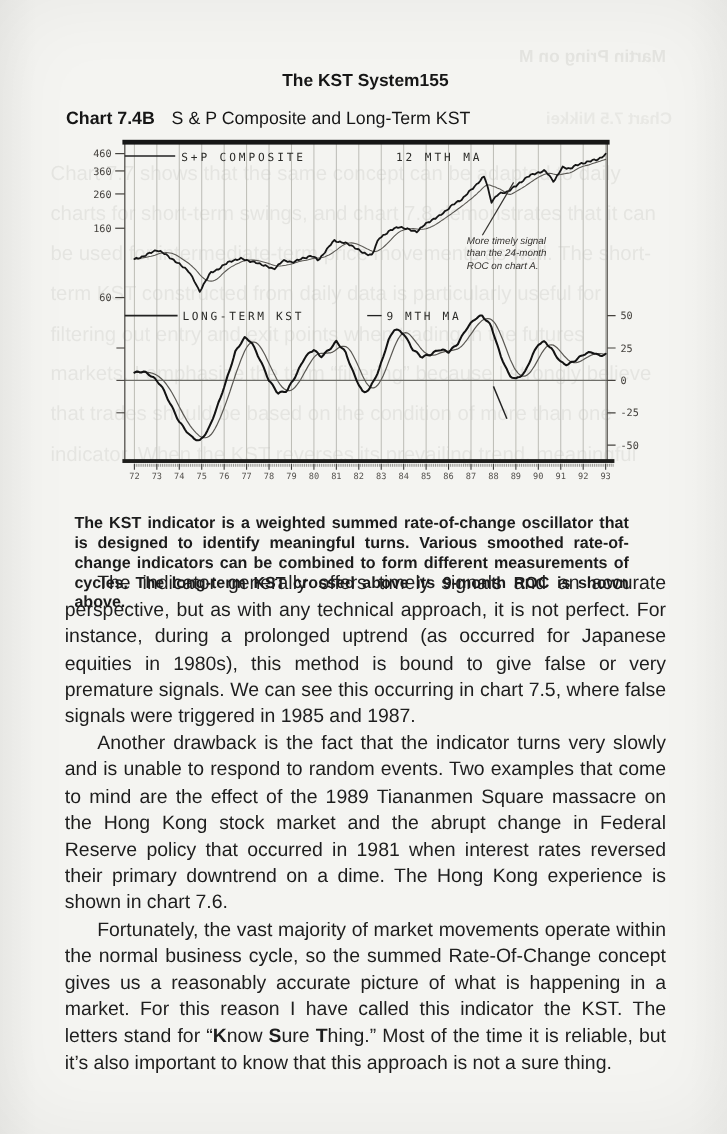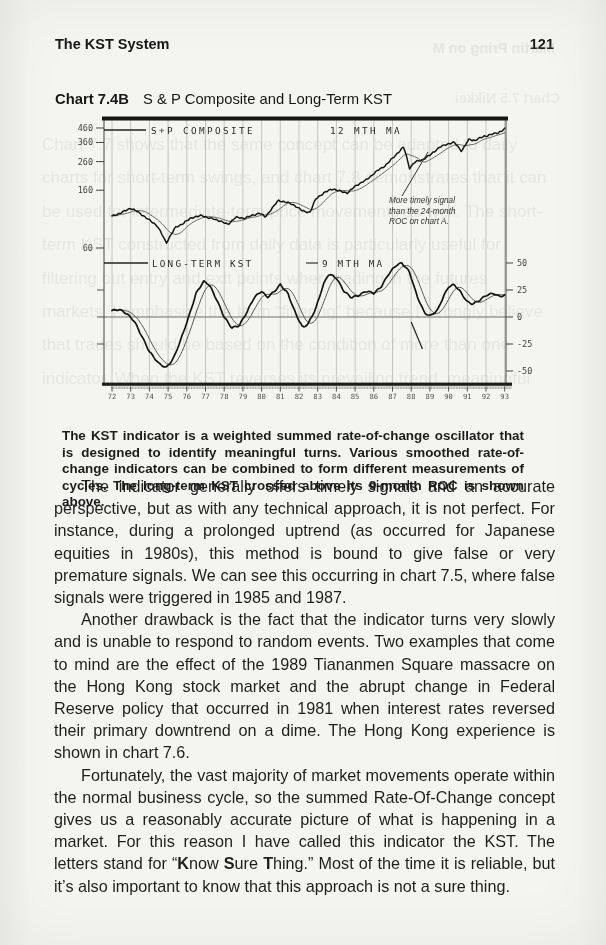--- a/index.html
+++ b/index.html
@@ -7,22 +7,22 @@
     position:relative;
     width:606px;height:945px;
     margin:0 auto;
     background:linear-gradient(90deg,#ededea 0,#f4f4f1 30px,#f4f4f1 576px,#efefec 100%);
     box-shadow:inset 0 0 70px rgba(0,0,0,.05);
     overflow:hidden;
     font-family:"Liberation Sans",sans-serif;
     color:#1f1f1f;
   }
   .running-head{
-    position:absolute;top:36px;left:55px;right:52px;
-    display:flex;justify-content:space-between;
+    position:absolute;top:60px;left:55px;right:52px;
+    display:flex;justify-content:center;
     font-size:14.5px;font-weight:700;color:#161616;
   }
   .chart-heading{
     position:absolute;top:91px;left:55px;
     font-size:14.8px;color:#161616;white-space:nowrap;
   }
   .chart-heading .lbl{font-weight:700;margin-right:14px;text-align:right;}
   
   .ghost-block{
     position:absolute;left:42px;top:128px;width:530px;height:276px;
@@ -49,21 +49,21 @@
   }
   .bodytext p{margin:0;text-indent:27px;}
 </style>
 </head>
 <body>
 
 <div class="page">
 
   <div class="running-head">
     <span>The KST System</span>
-    <span>121</span>
+    <span>155</span>
   </div>
 
   <div class="ghost-mirror gm1">Martin Pring on M</div>
   <div class="ghost-mirror gm2">Chart 7.5   Nikkei</div>
   <div class="ghost-block">
       <div>Chart 7.7 shows that the same concept can be adapted to daily</div>
       <div>charts for short-term swings, and chart 7.8 demonstrates that it can</div>
       <div>be used for intermediate-term price movements as well. The short-</div>
       <div>term KST constructed from daily data is particularly useful for</div>
       <div>filtering out entry and exit points when trading in the futures</div>

